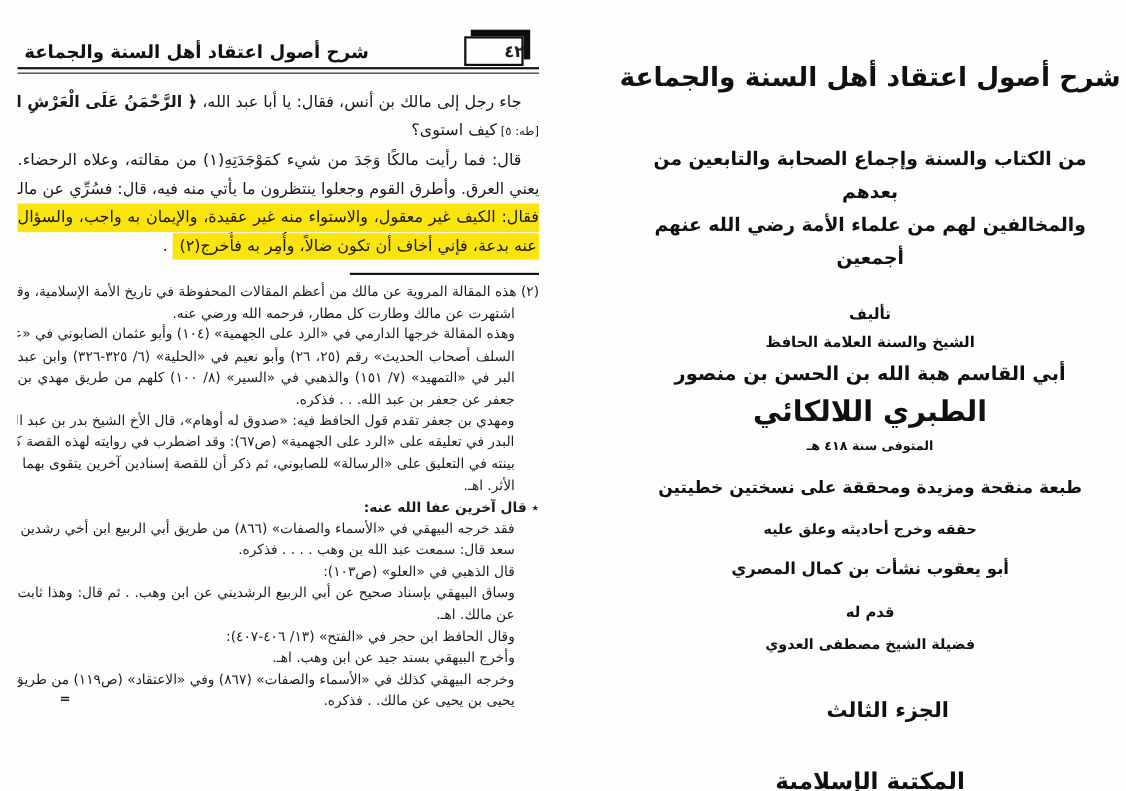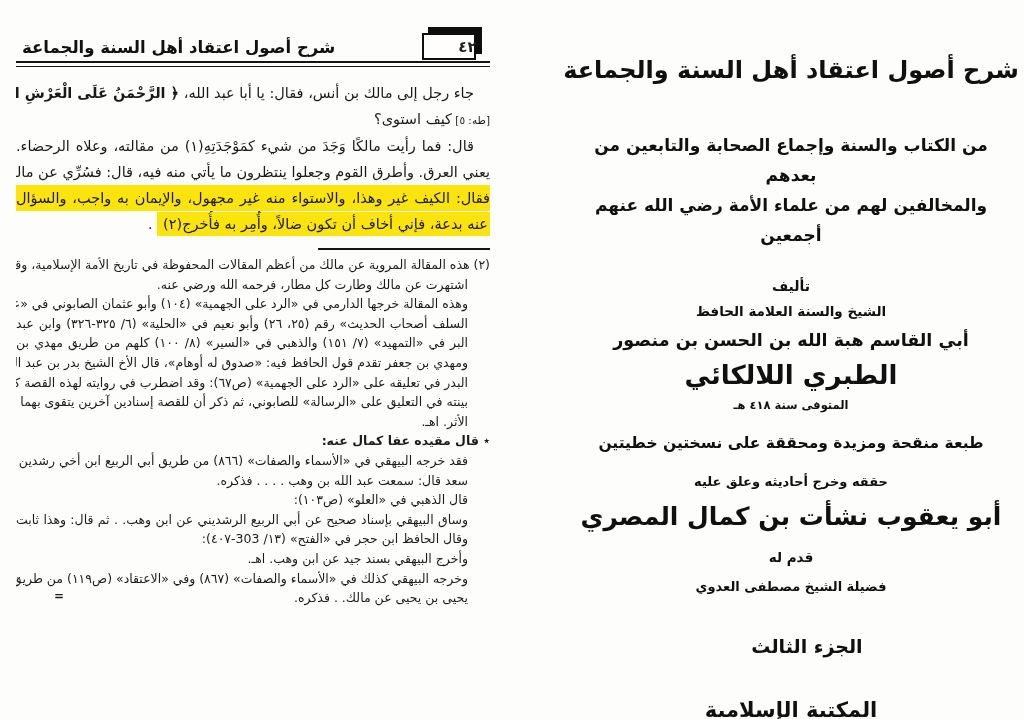--- a/index.html
+++ b/index.html
@@ -56,21 +56,21 @@
   .right-page > div { font-weight: bold; }
   .t-main   { font-size: 24px; line-height: 40px; letter-spacing: -1px; white-space: nowrap; }
   .t-sub    { font-size: 17px; line-height: 30px; margin-top: 40px; }
   .t-talif  { font-size: 14px;   line-height: 20px; margin-top: 26px; }
   .t-sheikh { font-size: 13.5px; line-height: 22px; margin-top: 4px; }
   .t-author { font-size: 17.5px; line-height: 28px; margin-top: 4px; letter-spacing: -0.5px; }
   .t-nisba  { font-size: 26px;   line-height: 38px; margin-top: 2px; }
   .t-death  { font-size: 11.5px; line-height: 18px; margin-top: 2px; }
   .t-edition{ font-size: 15.5px; line-height: 30px; margin-top: 14px; letter-spacing: -0.5px; }
   .t-edlabel{ font-size: 13px;   line-height: 24px; margin-top: 12px; }
-  .t-editor { font-size: 25px; line-height: 30px; margin-top: 8px; letter-spacing: -0.5px; text-align: center; }
+  .t-editor { font-size: 15px; line-height: 30px; margin-top: 8px; letter-spacing: -0.5px; text-align: center; }
   .t-qaddama{ font-size: 13.5px; line-height: 22px; margin-top: 14px; }
   .t-foreword{ font-size: 13px;  line-height: 26px; margin-top: 6px; }
   .t-volume { font-size: 19px;   line-height: 28px; margin-top: 32px; margin-left: 32px; }
   .t-publisher { font-size: 21px; line-height: 32px; margin-top: 34px; letter-spacing: 1px; }
 </style>
 </head>
 <body>
 
 <div class="spread">
 
@@ -84,44 +84,46 @@
 
     <main class="body">
       <div class="bline indent j">
         <span>جاء رجل إلى مالك بن أنس، فقال: يا أبا عبد الله، </span><span class="verse">﴿ الرَّحْمَنُ عَلَى الْعَرْشِ اسْتَوَى ﴾</span>
       </div>
       <div class="bline">
         <span class="ref">[طه: ٥] </span><span>كيف استوى؟</span>
       </div>
       <div class="bline indent j">قال: فما رأيت مالكًا وَجَدَ من شيء كمَوْجَدَتِهِ(١) من مقالته، وعلاه الرحضاء.</div>
       <div class="bline j">يعني العرق. وأطرق القوم وجعلوا ينتظرون ما يأتي منه فيه، قال: فسُرِّي عن مالك</div>
-      <div class="bline j hl-line">فقال: الكيف غير وهذا، والاستواء منه غير مجهول، والإيمان به واجب، والسؤال</div>
+      <div class="bline j hl-line">فقال: الكيف غير معقول، والاستواء منه غير عقيدة، والإيمان به واجب، والسؤال</div>
       <div class="bline">
         <span class="hl-part">عنه بدعة، فإني أخاف أن تكون ضالاً، وأُمِر به فأُخرج(٢)</span><span> .</span>
       </div>
     </main>
 
     <div class="fsep"></div>
 
     <section class="fnotes">
         <div class="fline j">(٢) هذه المقالة المروية عن مالك من أعظم المقالات المحفوظة في تاريخ الأمة الإسلامية، وقد</div>
         <div class="fline hang">اشتهرت عن مالك وطارت كل مطار، فرحمه الله ورضي عنه.</div>
         <div class="fline hang j">وهذه المقالة خرجها الدارمي في «الرد على الجهمية» (١٠٤) وأبو عثمان الصابوني في «عقيدة</div>
         <div class="fline hang j">السلف أصحاب الحديث» رقم (٢٥، ٢٦) وأبو نعيم في «الحلية» (٦/ ٣٢٥-٣٢٦) وابن عبد</div>
         <div class="fline hang j">البر في «التمهيد» (٧/ ١٥١) والذهبي في «السير» (٨/ ١٠٠) كلهم من طريق مهدي بن</div>
+        <div class="fline hang">جعفر عن جعفر بن عبد الله. . . فذكره.</div>
         <div class="fline hang j">ومهدي بن جعفر تقدم قول الحافظ فيه: «صدوق له أوهام»، قال الأخ الشيخ بدر بن عبد الله</div>
         <div class="fline hang j">البدر في تعليقه على «الرد على الجهمية» (ص٦٧): وقد اضطرب في روايته لهذه القصة كما</div>
         <div class="fline hang j">بينته في التعليق على «الرسالة» للصابوني، ثم ذكر أن للقصة إسنادين آخرين يتقوى بهما هذا</div>
         <div class="fline hang">الأثر. اهـ.</div>
-        <div class="fline b">٭ قال مقيده عفا كمال عنه:</div>
+        <div class="fline b">٭ قال آخرين عفا الله عنه:</div>
         <div class="fline hang j">فقد خرجه البيهقي في «الأسماء والصفات» (٨٦٦) من طريق أبي الربيع ابن أخي رشدين بن</div>
         <div class="fline hang">سعد قال: سمعت عبد الله بن وهب . . . . فذكره.</div>
         <div class="fline hang">قال الذهبي في «العلو» (ص١٠٣):</div>
         <div class="fline hang j">وساق البيهقي بإسناد صحيح عن أبي الربيع الرشديني عن ابن وهب. . ثم قال: وهذا ثابت</div>
-        <div class="fline hang">وقال الحافظ ابن حجر في «الفتح» (١٣/ 303-٤٠٧):</div>
+        <div class="fline hang">عن مالك. اهـ.</div>
+        <div class="fline hang">وقال الحافظ ابن حجر في «الفتح» (١٣/ ٤٠٦-٤٠٧):</div>
         <div class="fline hang">وأخرج البيهقي بسند جيد عن ابن وهب. اهـ.</div>
         <div class="fline hang j">وخرجه البيهقي كذلك في «الأسماء والصفات» (٨٦٧) وفي «الاعتقاد» (ص١١٩) من طريق</div>
         <div class="fline hang">يحيى بن يحيى عن مالك. . فذكره.</div>
         <span class="cont-mark">=</span>
     </section>
   </div>
 
   <div class="page right-page">
     <div class="t-main">شرح أصول اعتقاد أهل السنة والجماعة</div>
     <div class="t-sub">

